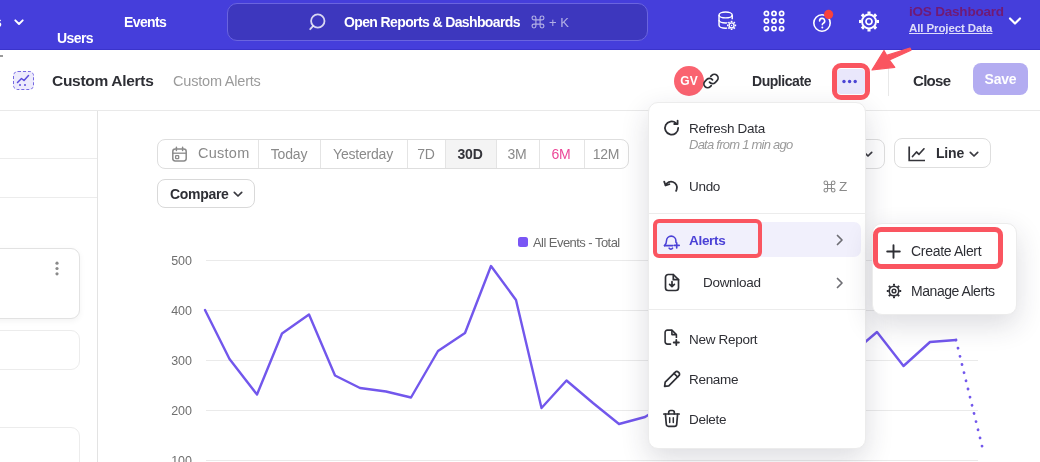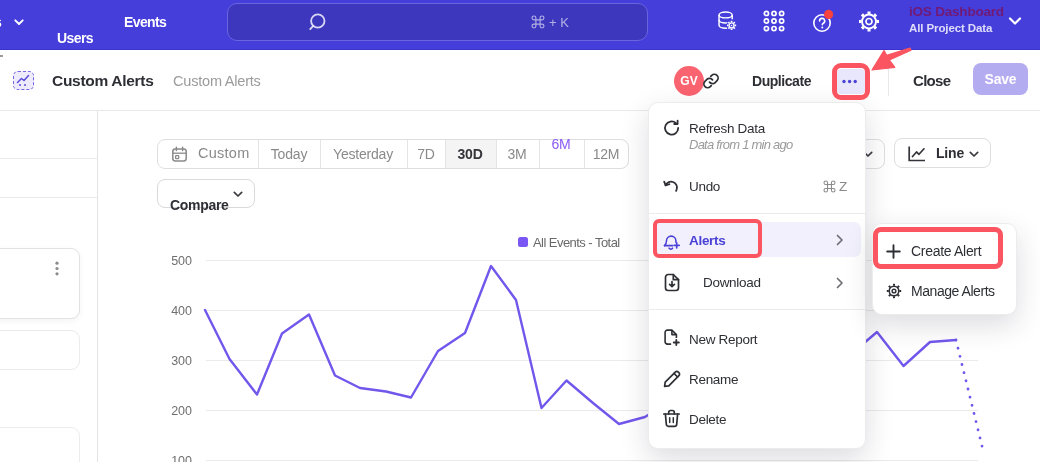--- a/index.html
+++ b/index.html
@@ -53,20 +53,21 @@
   <svg class="abs" width="10" height="7" viewBox="0 0 10 7" style="left:14px;top:19px;">
       <path d="M1.3,1.3 L5,5 L8.7,1.3" stroke="#fff" stroke-width="1.9" fill="none" stroke-linecap="round" stroke-linejoin="round"></path>
     </svg>
   <div class="abs navtxt txt" style="left:57px;top:30px;">Users</div>
   <div class="abs navtxt txt" style="left:124px;top:14px;">Events</div>
   <div class="abs" id="search"></div>
   <svg class="abs" width="24" height="24" viewBox="0 0 24 24" style="left:306px;top:10px;">
       <circle cx="11.8" cy="11" r="6.7" stroke="rgba(255,255,255,.8)" stroke-width="1.8" fill="none"></circle>
       <path d="M7,16.2 L4.2,19.2" stroke="rgba(255,255,255,.8)" stroke-width="1.8" fill="none" stroke-linecap="round"></path>
     </svg>
+  <div class="abs navtxt txt" style="left:344px;top:14px;letter-spacing:-0.62px;">Open Reports &amp; Dashboards</div>
   <svg class="abs" width="14" height="14" viewBox="0 0 16 16" style="left:531px;top:15px;opacity:.6">
       <path d="M5.6,10.4 H10.4 V5.6 H5.6 Z M5.6,5.6 V3.4 A2.2,2.2 0 1 0 3.4,5.6 H5.6 M10.4,5.6 H12.6 A2.2,2.2 0 1 0 10.4,3.4 V5.6 M10.4,10.4 V12.6 A2.2,2.2 0 1 0 12.6,10.4 H10.4 M5.6,10.4 H3.4 A2.2,2.2 0 1 0 5.6,12.6 V10.4" stroke="#fff" stroke-width="1.3" fill="none"></path>
     </svg>
   <div class="abs txt" style="left:549px;top:15px;font-size:13px;color:rgba(255,255,255,.6);">+ K</div>
 
   <svg class="abs" width="22" height="22" viewBox="0 0 24 24" style="left:716px;top:10px;" fill="none" stroke="#fff" stroke-width="1.6">
     <ellipse cx="10.5" cy="5.4" rx="7.2" ry="3.2"></ellipse>
     <path d="M3.3,5.4 V16.6 c0,1.77 3.22,3.2 7.2,3.2 c0.6,0 1.2,-0.03 1.7,-0.1"></path>
     <path d="M17.7,5.4 V10.2"></path>
     <path d="M3.3,11 c0,1.77 3.22,3.2 7.2,3.2 c0.9,0 1.76,-0.07 2.55,-0.2"></path>
@@ -115,21 +116,21 @@
           <path d="M-7.6,0 H-10"></path>
           <path d="M7.6,0 H10"></path>
           <path d="M-5.4,-5.4 L-7.1,-7.1"></path>
           <path d="M5.4,-5.4 L7.1,-7.1"></path>
           <path d="M-5.4,5.4 L-7.1,7.1"></path>
           <path d="M5.4,5.4 L7.1,7.1"></path>
         </g>
     </g>
   </svg>
   <div class="abs txt" style="left:909px;top:4px;font-size:13.5px;font-weight:bold;color:#701a75;letter-spacing:-0.2px;">iOS Dashboard</div>
-  <div class="abs txt" style="left:909px;top:22px;font-size:11.5px;font-weight:bold;color:rgba(255,255,255,.82);letter-spacing:-0.1px;">All Project Data</div>
+  <div class="abs txt" style="left:909px;top:22px;font-size:11.5px;font-weight:bold;color:rgba(255,255,255,.82);letter-spacing:-0.1px;text-decoration:underline;">All Project Data</div>
   <svg class="abs" width="14" height="9" viewBox="0 0 14 9" style="left:1008px;top:17px;">
       <path d="M2,1.5 L7,6.5 L12,1.5" stroke="#fff" stroke-width="2.2" fill="none" stroke-linecap="round" stroke-linejoin="round"></path>
     </svg>
 
   <div class="abs" id="hdr"></div>
   <div class="abs" style="left:0;top:55px;width:3px;height:2px;background:#9a9a9a;"></div>
   <div class="abs" style="left:13px;top:71px;width:21px;height:19px;box-sizing:border-box;background:#EDEBFC;border:1.5px dashed #7668E2;border-radius:5px;"></div>
   <svg class="abs" width="15" height="13" viewBox="0 0 15 13" style="left:16px;top:74px;">
     <path d="M1.5,8.5 L5.5,4.5 L8,6.5 L12.5,1.5" stroke="#5B4CDC" stroke-width="1.5" fill="none" stroke-linecap="round" stroke-linejoin="round"></path>
     <circle cx="4" cy="11" r="1" fill="#5B4CDC"></circle>
@@ -183,25 +184,25 @@
     <path d="M1.8,7.2 H15.2" stroke-width="1.3"></path>
     <path d="M5.4,1.2 V4.4 M11.6,1.2 V4.4" stroke-linecap="round"></path>
     <rect x="4.6" y="9.6" width="3.1" height="3.1" rx="0.6" stroke-width="1.3"></rect>
   </svg>
   <div class="abs txt" style="left:198px;top:145px;font-size:14.5px;color:#8a8a8a;z-index:3;letter-spacing:0.25px;">Custom</div>
   <div class="abs txt" style="left:289px;top:146px;font-size:14px;color:#8a8a8a;z-index:3;letter-spacing:-0.2px;transform:translateX(-50%);">Today</div>
   <div class="abs txt" style="left:363px;top:146px;font-size:14px;color:#8a8a8a;z-index:3;letter-spacing:-0.2px;transform:translateX(-50%);">Yesterday</div>
   <div class="abs txt" style="left:426px;top:146px;font-size:14px;color:#8a8a8a;z-index:3;letter-spacing:-0.2px;transform:translateX(-50%);">7D</div>
   <div class="abs txt" style="left:470px;top:146px;font-size:14px;color:#34343a;font-weight:bold;z-index:3;letter-spacing:-0.2px;transform:translateX(-50%);">30D</div>
   <div class="abs txt" style="left:517px;top:146px;font-size:14px;color:#8a8a8a;z-index:3;letter-spacing:-0.2px;transform:translateX(-50%);">3M</div>
-  <div class="abs txt" style="left:561px;top:136px;font-size:14px;color:#8b5cf6;z-index:3;letter-spacing:-0.2px;transform:translateX(-50%);">6M</div>
+  <div class="abs txt" style="left:561px;top:146px;font-size:14px;color:#ec4899;z-index:3;letter-spacing:-0.2px;transform:translateX(-50%);">6M</div>
   <div class="abs txt" style="left:606px;top:146px;font-size:14px;color:#8a8a8a;z-index:3;letter-spacing:-0.2px;transform:translateX(-50%);">12M</div>
 
   <div class="abs btn" style="left:157px;top:179px;width:98px;height:29px;border-color:#d9d9d9;z-index:2;"></div>
-  <div class="abs txt dk" style="left:170px;top:186px;font-size:14px;font-weight:bold;z-index:3;letter-spacing:-0.3px;margin-top:11px;">Compare</div>
+  <div class="abs txt dk" style="left:170px;top:186px;font-size:14px;font-weight:bold;z-index:3;letter-spacing:-0.3px;">Compare</div>
   <svg class="abs" width="10" height="7" viewBox="0 0 10 7" style="left:233px;top:191px;z-index:3;">
       <path d="M1.3,1.3 L5,5 L8.7,1.3" stroke="#3a3a40" stroke-width="1.7" fill="none" stroke-linecap="round" stroke-linejoin="round"></path>
     </svg>
 
   <div class="abs btn" style="left:842px;top:139px;width:43px;height:30px;z-index:2;"></div>
   <svg class="abs" width="10" height="7" viewBox="0 0 10 7" style="left:863px;top:151px;z-index:3;">
       <path d="M1.3,1.3 L5,5 L8.7,1.3" stroke="#3a3a40" stroke-width="1.7" fill="none" stroke-linecap="round" stroke-linejoin="round"></path>
     </svg>
 
   <div class="abs btn" style="left:894px;top:138px;width:97px;height:30px;z-index:2;"></div>

